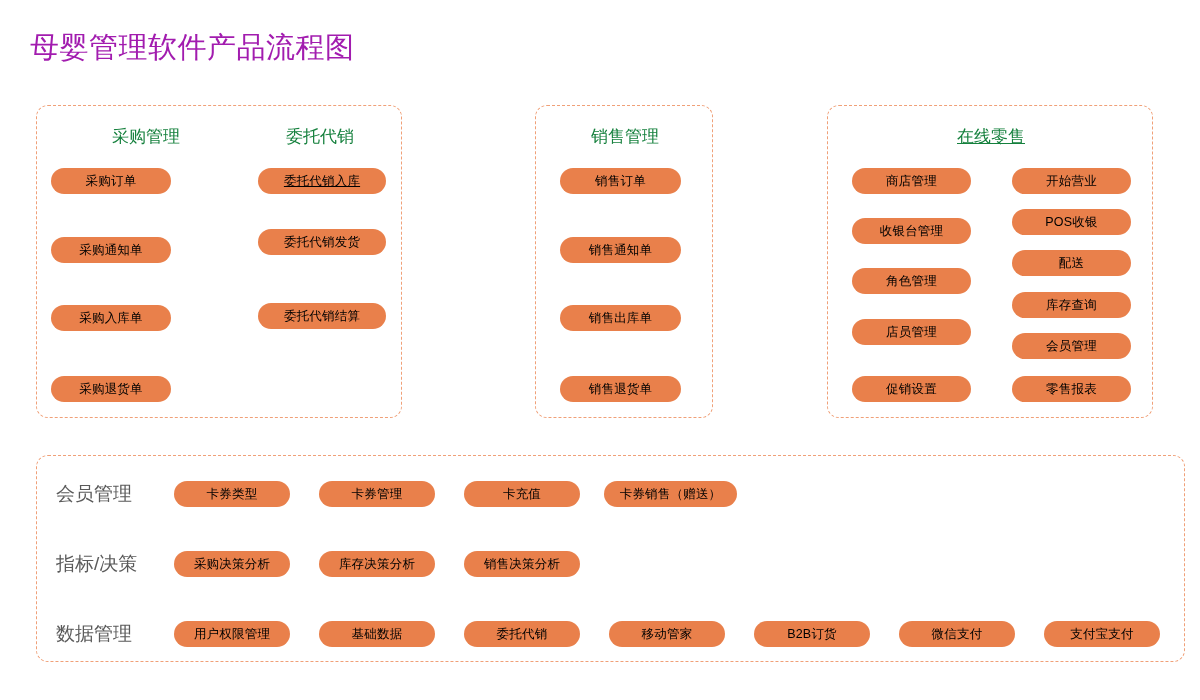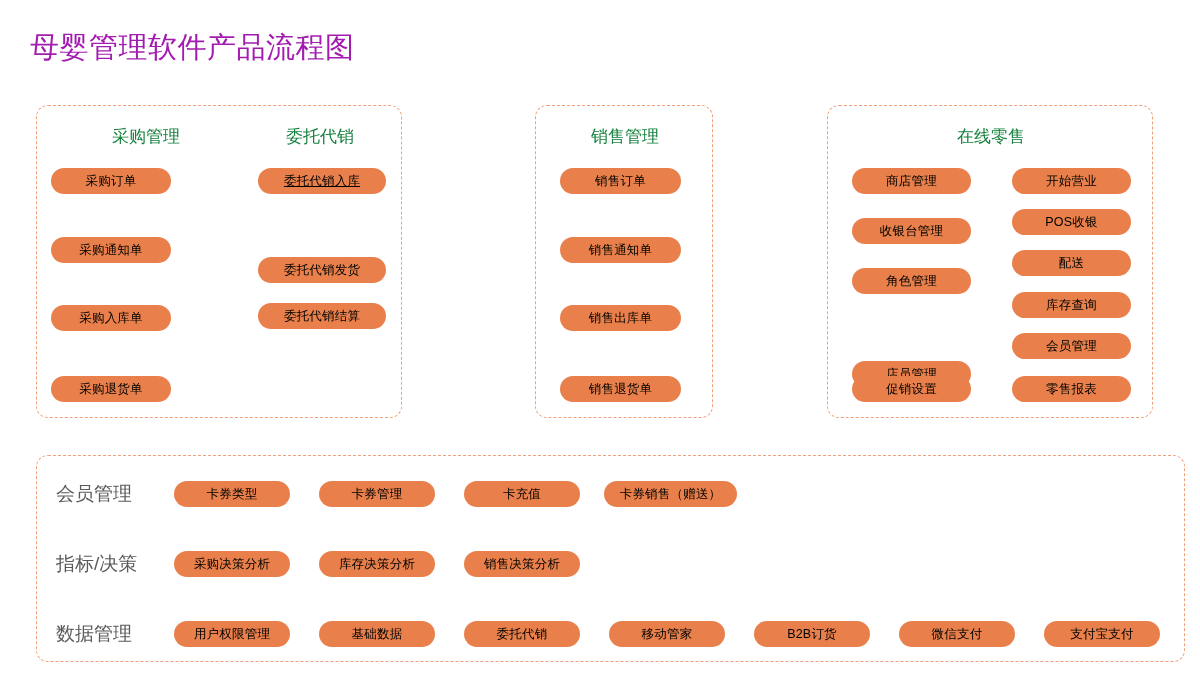--- a/index.html
+++ b/index.html
@@ -65,40 +65,40 @@
   <div class="panel" style="left:36px; top:105px; width:366px; height:313px;">
     <div class="panel-title" style="left:109px; top:18px;">采购管理</div>
     <div class="panel-title" style="left:283px; top:18px;">委托代销</div>
 
     <div class="pill" style="left:14px; top:62px; width:120px;">采购订单</div>
     <div class="pill" style="left:14px; top:131px; width:120px;">采购通知单</div>
     <div class="pill" style="left:14px; top:199px; width:120px;">采购入库单</div>
     <div class="pill" style="left:14px; top:270px; width:120px;">采购退货单</div>
 
     <div class="pill" style="left:221px; top:62px; width:128px;text-decoration:underline;">委托代销入库</div>
-    <div class="pill" style="left:221px; top:151px; width:128px;">委托代销发货</div>
+    <div class="pill" style="left:221px; top:123px; width:128px;">委托代销发货</div>
     <div class="pill" style="left:221px; top:197px; width:128px;">委托代销结算</div>
   </div>
 
   <div class="panel" style="left:535px; top:105px; width:178px; height:313px;">
     <div class="panel-title" style="left:89px; top:18px;">销售管理</div>
 
     <div class="pill" style="left:24px; top:62px; width:121px;">销售订单</div>
     <div class="pill" style="left:24px; top:131px; width:121px;">销售通知单</div>
     <div class="pill" style="left:24px; top:199px; width:121px;">销售出库单</div>
     <div class="pill" style="left:24px; top:270px; width:121px;">销售退货单</div>
   </div>
 
   <div class="panel" style="left:827px; top:105px; width:326px; height:313px;">
-    <div class="panel-title" style="left:163px; top:18px;">在线零售</div>
+    <div class="panel-title" style="left:163px; top:18px;text-decoration:underline;">在线零售</div>
 
     <div class="pill" style="left:24px; top:62px; width:119px;">商店管理</div>
     <div class="pill" style="left:24px; top:112px; width:119px;">收银台管理</div>
     <div class="pill" style="left:24px; top:162px; width:119px;">角色管理</div>
-    <div class="pill" style="left:24px; top:213px; width:119px;margin-top:42px;">店员管理</div>
+    <div class="pill" style="left:24px; top:213px; width:119px;">店员管理</div>
     <div class="pill" style="left:24px; top:270px; width:119px;">促销设置</div>
 
     <div class="pill" style="left:184px; top:62px; width:119px;">开始营业</div>
     <div class="pill" style="left:184px; top:103px; width:119px;">POS收银</div>
     <div class="pill" style="left:184px; top:144px; width:119px;">配送</div>
     <div class="pill" style="left:184px; top:186px; width:119px;">库存查询</div>
     <div class="pill" style="left:184px; top:227px; width:119px;">会员管理</div>
     <div class="pill" style="left:184px; top:270px; width:119px;">零售报表</div>
   </div>
 

